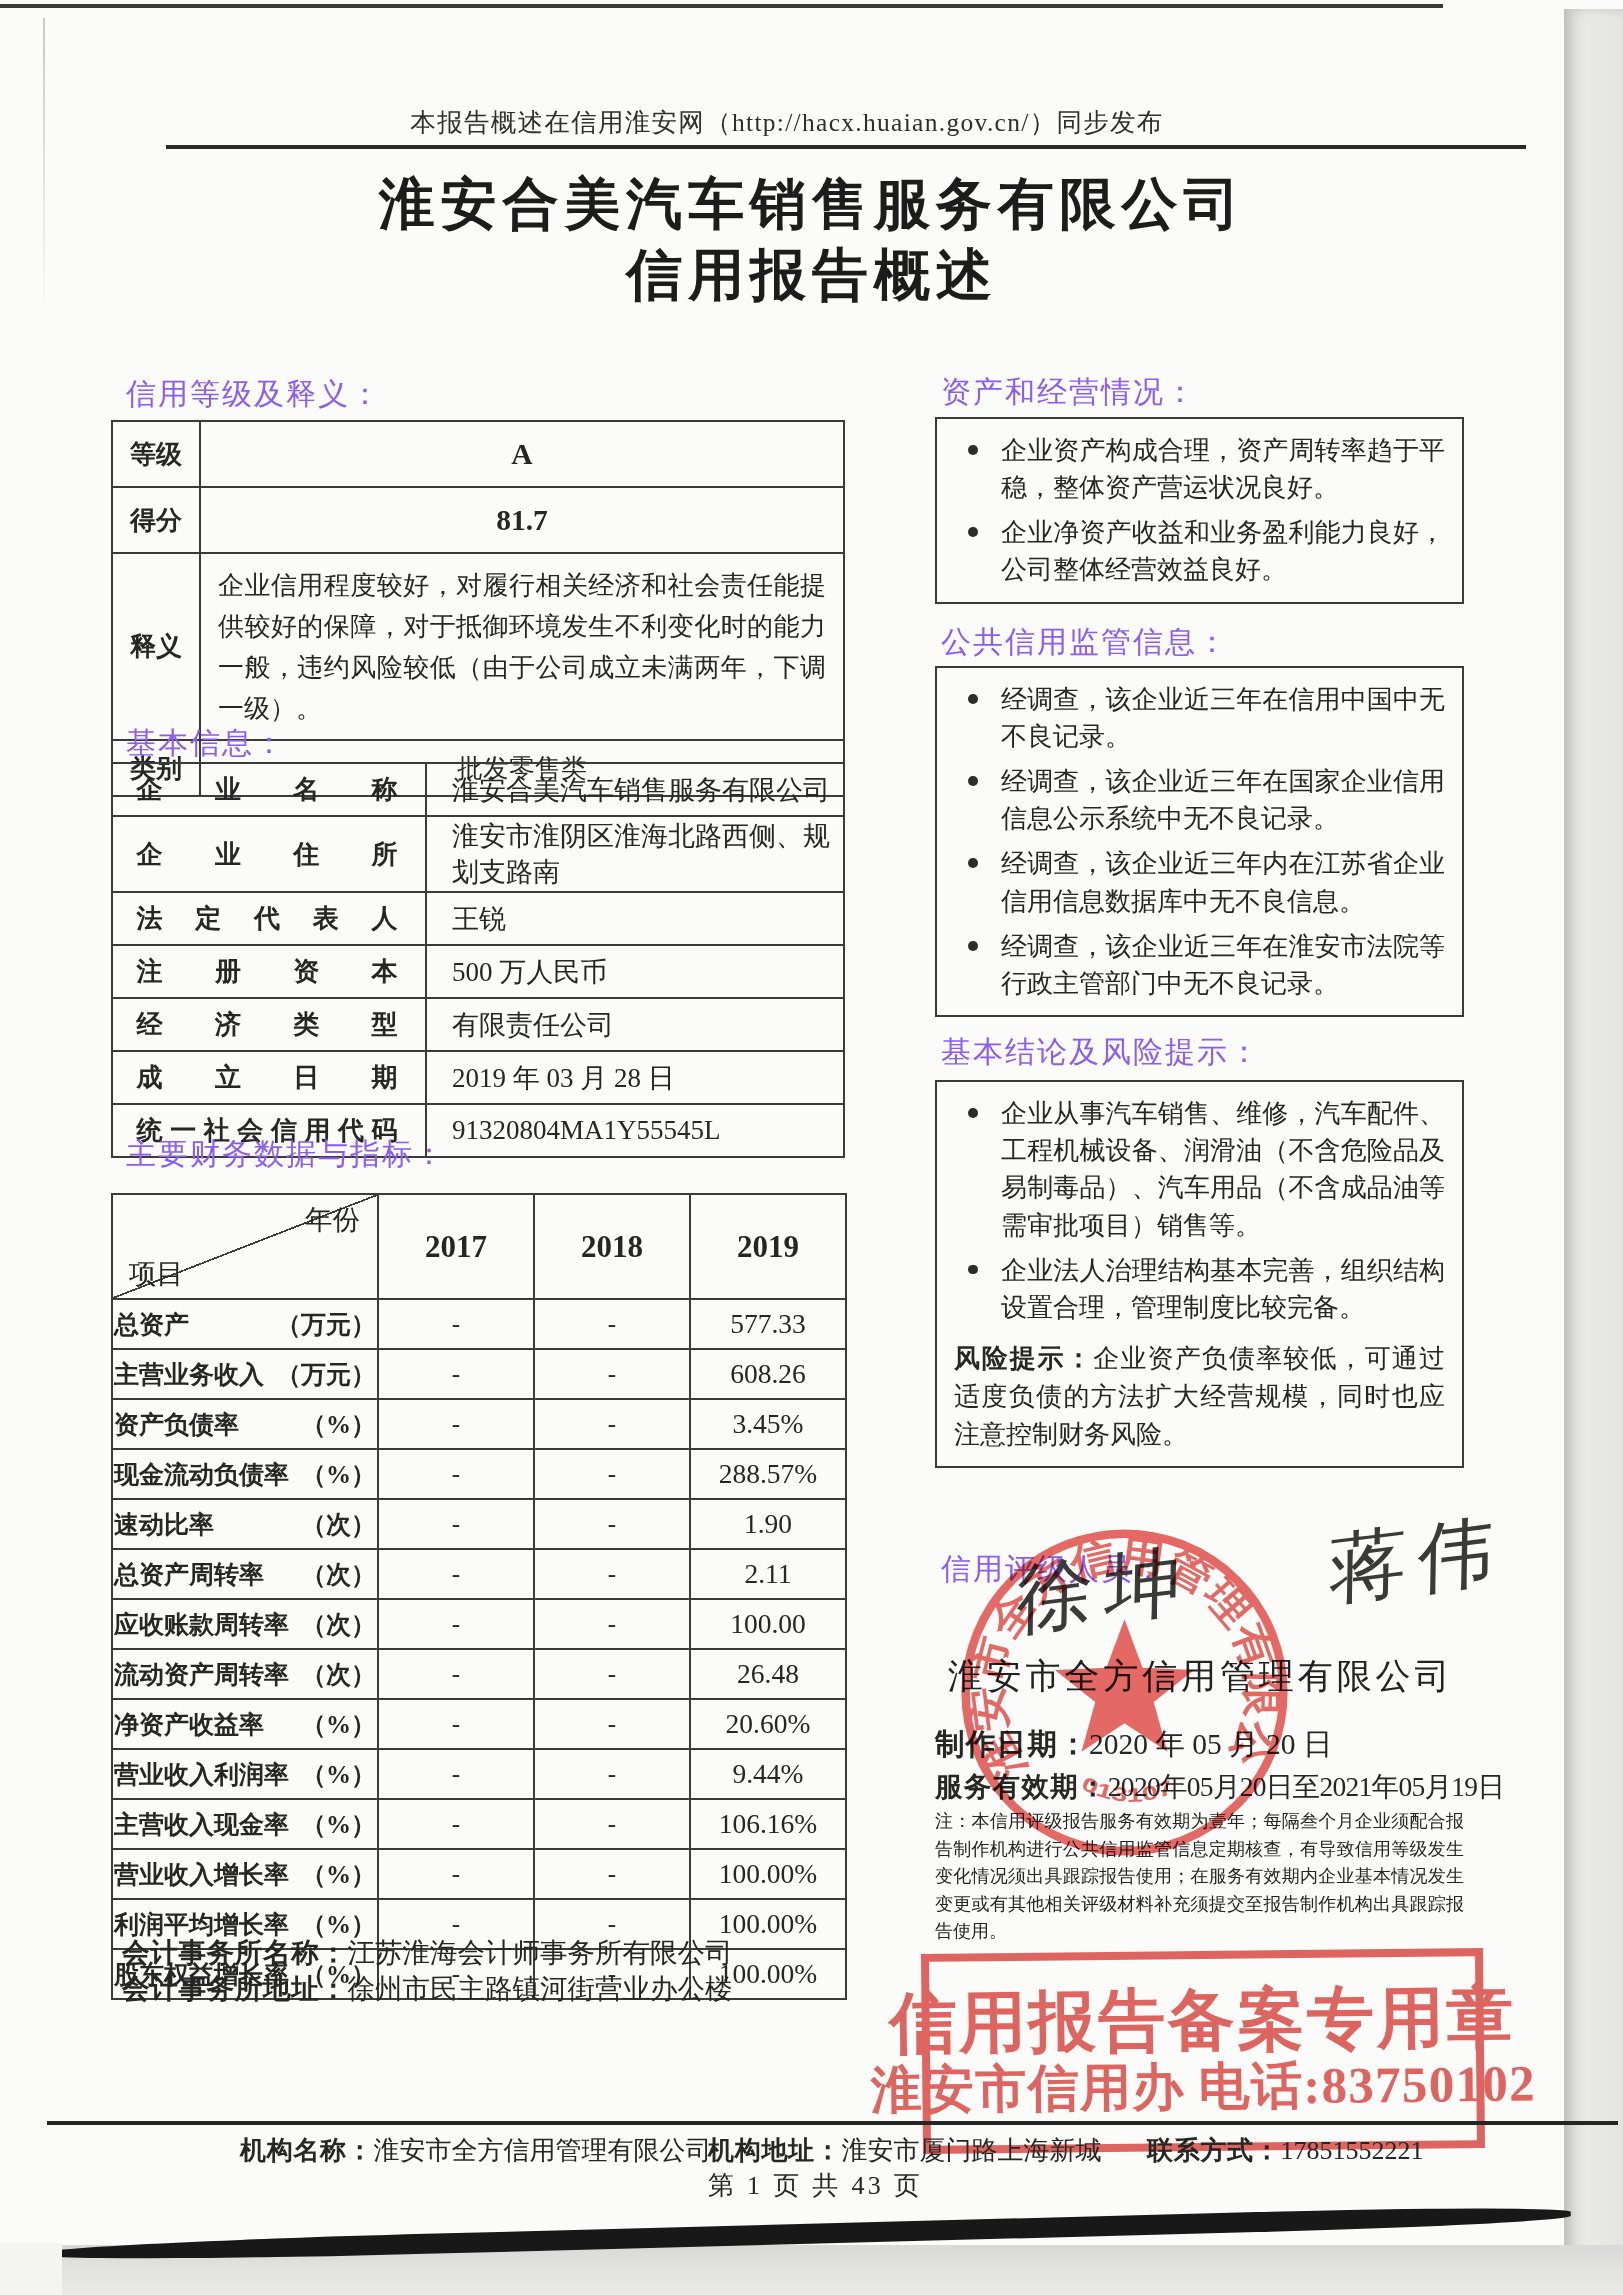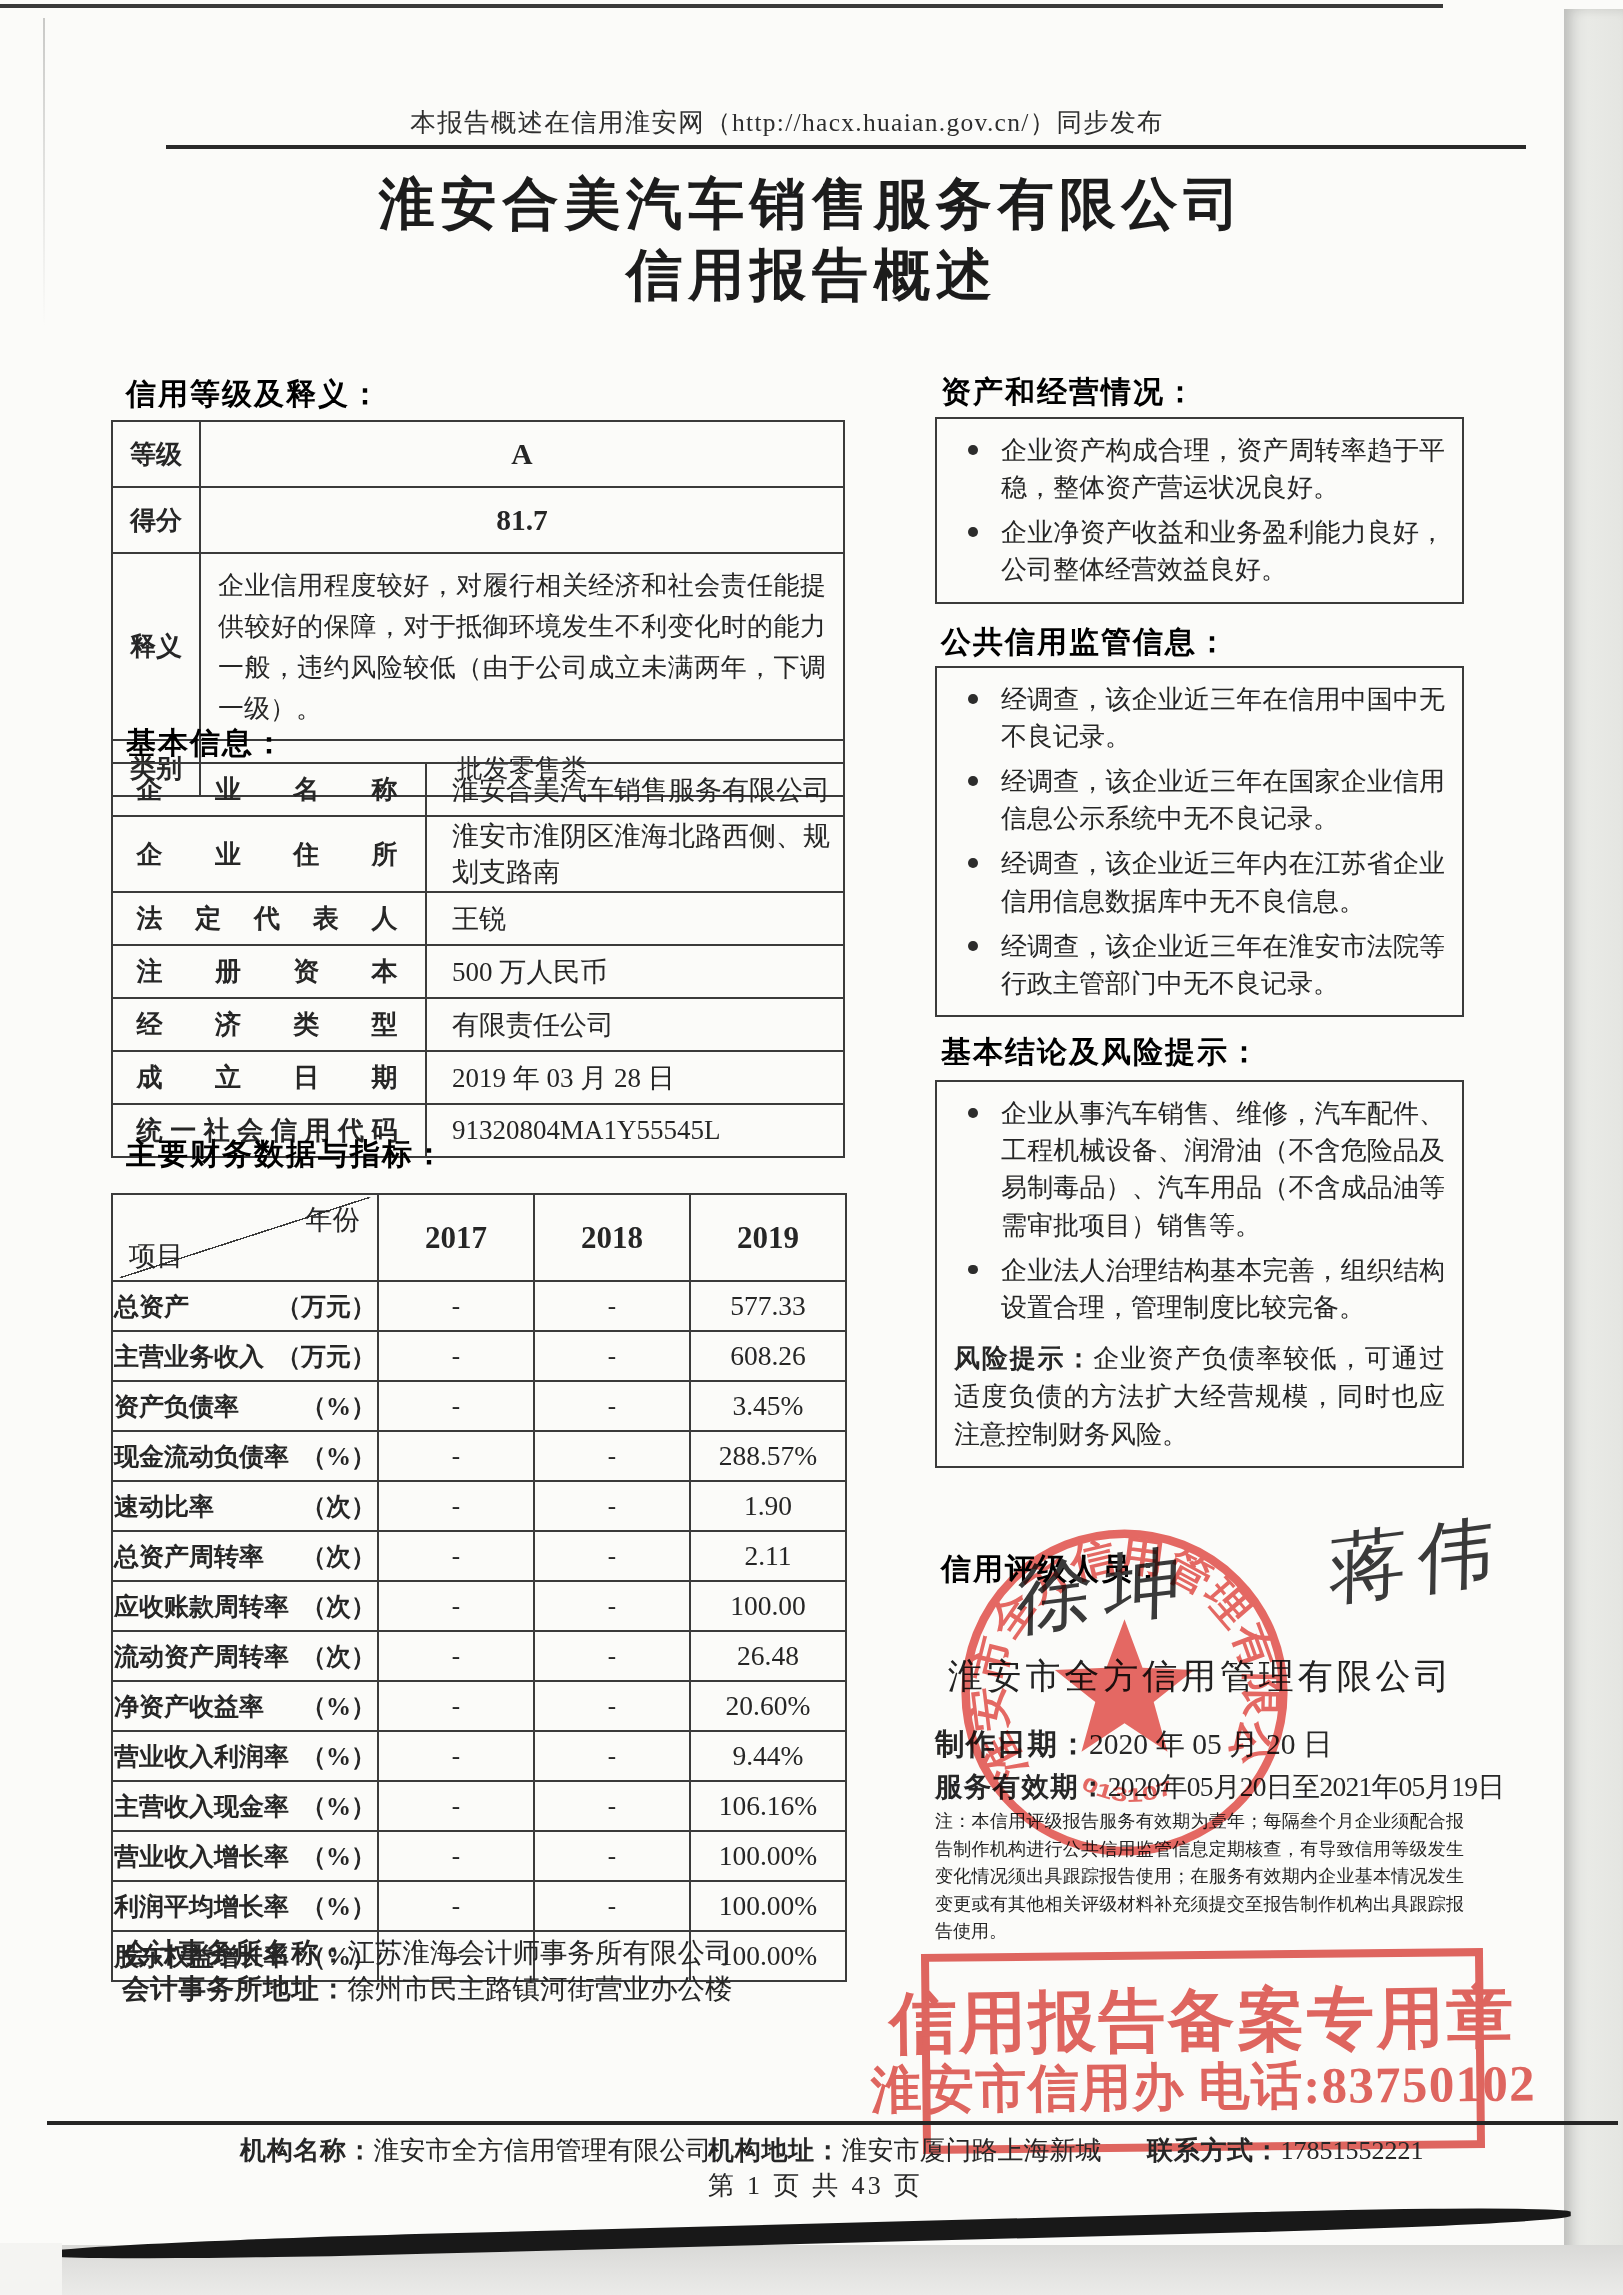--- a/index.html
+++ b/index.html
@@ -25,21 +25,21 @@
 
   
   .hdr-note{position:absolute;top:105px;left:0;width:1558px;text-align:center;
     font-size:25.5px;letter-spacing:1.3px;color:#2e2e2e;margin-left:8px;}
   .hdr-rule{position:absolute;top:145px;left:166px;width:1360px;height:3.9px;background:#2a2a2a;}
   .title{position:absolute;top:169px;left:0;width:1624px;text-align:center;
     font-family:"Liberation Sans","DejaVu Sans",sans-serif;font-weight:bold;
     font-size:56px;line-height:1.26;letter-spacing:5.9px;color:#1c1c1c;}
 
   
-  .h2{position:absolute;font-size:30px;font-weight:bold;letter-spacing:2px;color:#000000;}
+  .h2{position:absolute;font-size:30px;font-weight:normal;letter-spacing:2px;color:#8b5cf6;}
   table{border-collapse:collapse;}
   td{border:2px solid #3b3b3b;font-size:26px;color:#262626;}
 
   
   .tbl-rating{position:absolute;left:111px;top:420px;width:734px;border:2.6px solid #3b3b3b;}
   .tbl-rating td.lbl{width:84px;text-align:center;font-weight:600;}
   .tbl-rating tr:nth-child(1) td{height:62px;}
   .tbl-rating tr:nth-child(2) td{height:62px;}
   .tbl-rating tr:nth-child(3) td{height:121px;}
   .tbl-rating tr:nth-child(4) td{height:52px;}
@@ -51,22 +51,22 @@
   .tbl-basic{position:absolute;left:111px;top:762px;width:734px;border:2.6px solid #3b3b3b;}
   .tbl-basic td{height:49px;}
   .tbl-basic td.lbl{width:261px;font-weight:600;padding:0 27.5px 0 23.6px;}
   .tbl-basic td.lbl span{display:block;text-align:justify;text-align-last:justify;}
   .tbl-basic td.val{padding-left:25px;font-size:27px;}
 
   
   .tbl-fin{position:absolute;left:111px;top:1193px;width:734px;border:2.6px solid #3b3b3b;table-layout:fixed;}
   .tbl-fin col.c-lbl{width:266px;}
   .tbl-fin col.c-y{width:156px;}
-  .tbl-fin td.corner{height:79px;position:relative;padding:3px;
-    background-image:linear-gradient(to bottom right,transparent 49.55%,#3b3b3b 49.55%,#3b3b3b 50.45%,transparent 50.45%);border-radius:19px;}
+  .tbl-fin td.corner{height:79px;position:relative;padding:12px;
+    background-image:linear-gradient(to bottom right,transparent 49.55%,#3b3b3b 49.55%,#3b3b3b 50.45%,transparent 50.45%);}
   .tbl-fin td.corner .top{position:absolute;top:6.5px;right:17px;font-size:27.5px;}
   .tbl-fin td.corner .bot{position:absolute;bottom:6.5px;left:15.7px;font-size:27.5px;}
   .tbl-fin td.year{text-align:center;font-weight:bold;font-size:31px;}
   .tbl-fin td{height:46px;}
   .tbl-fin td.fl{padding:0 1px;}
   .tbl-fin td.fl .in{display:flex;justify-content:space-between;align-items:center;font-size:25px;font-weight:600;white-space:nowrap;}
   .tbl-fin td.fv{text-align:center;font-size:25px;}
   .tbl-fin td.fv19{font-size:27.5px;}
 
   .acct-line{position:absolute;left:122px;width:733px;font-size:27.5px;}

